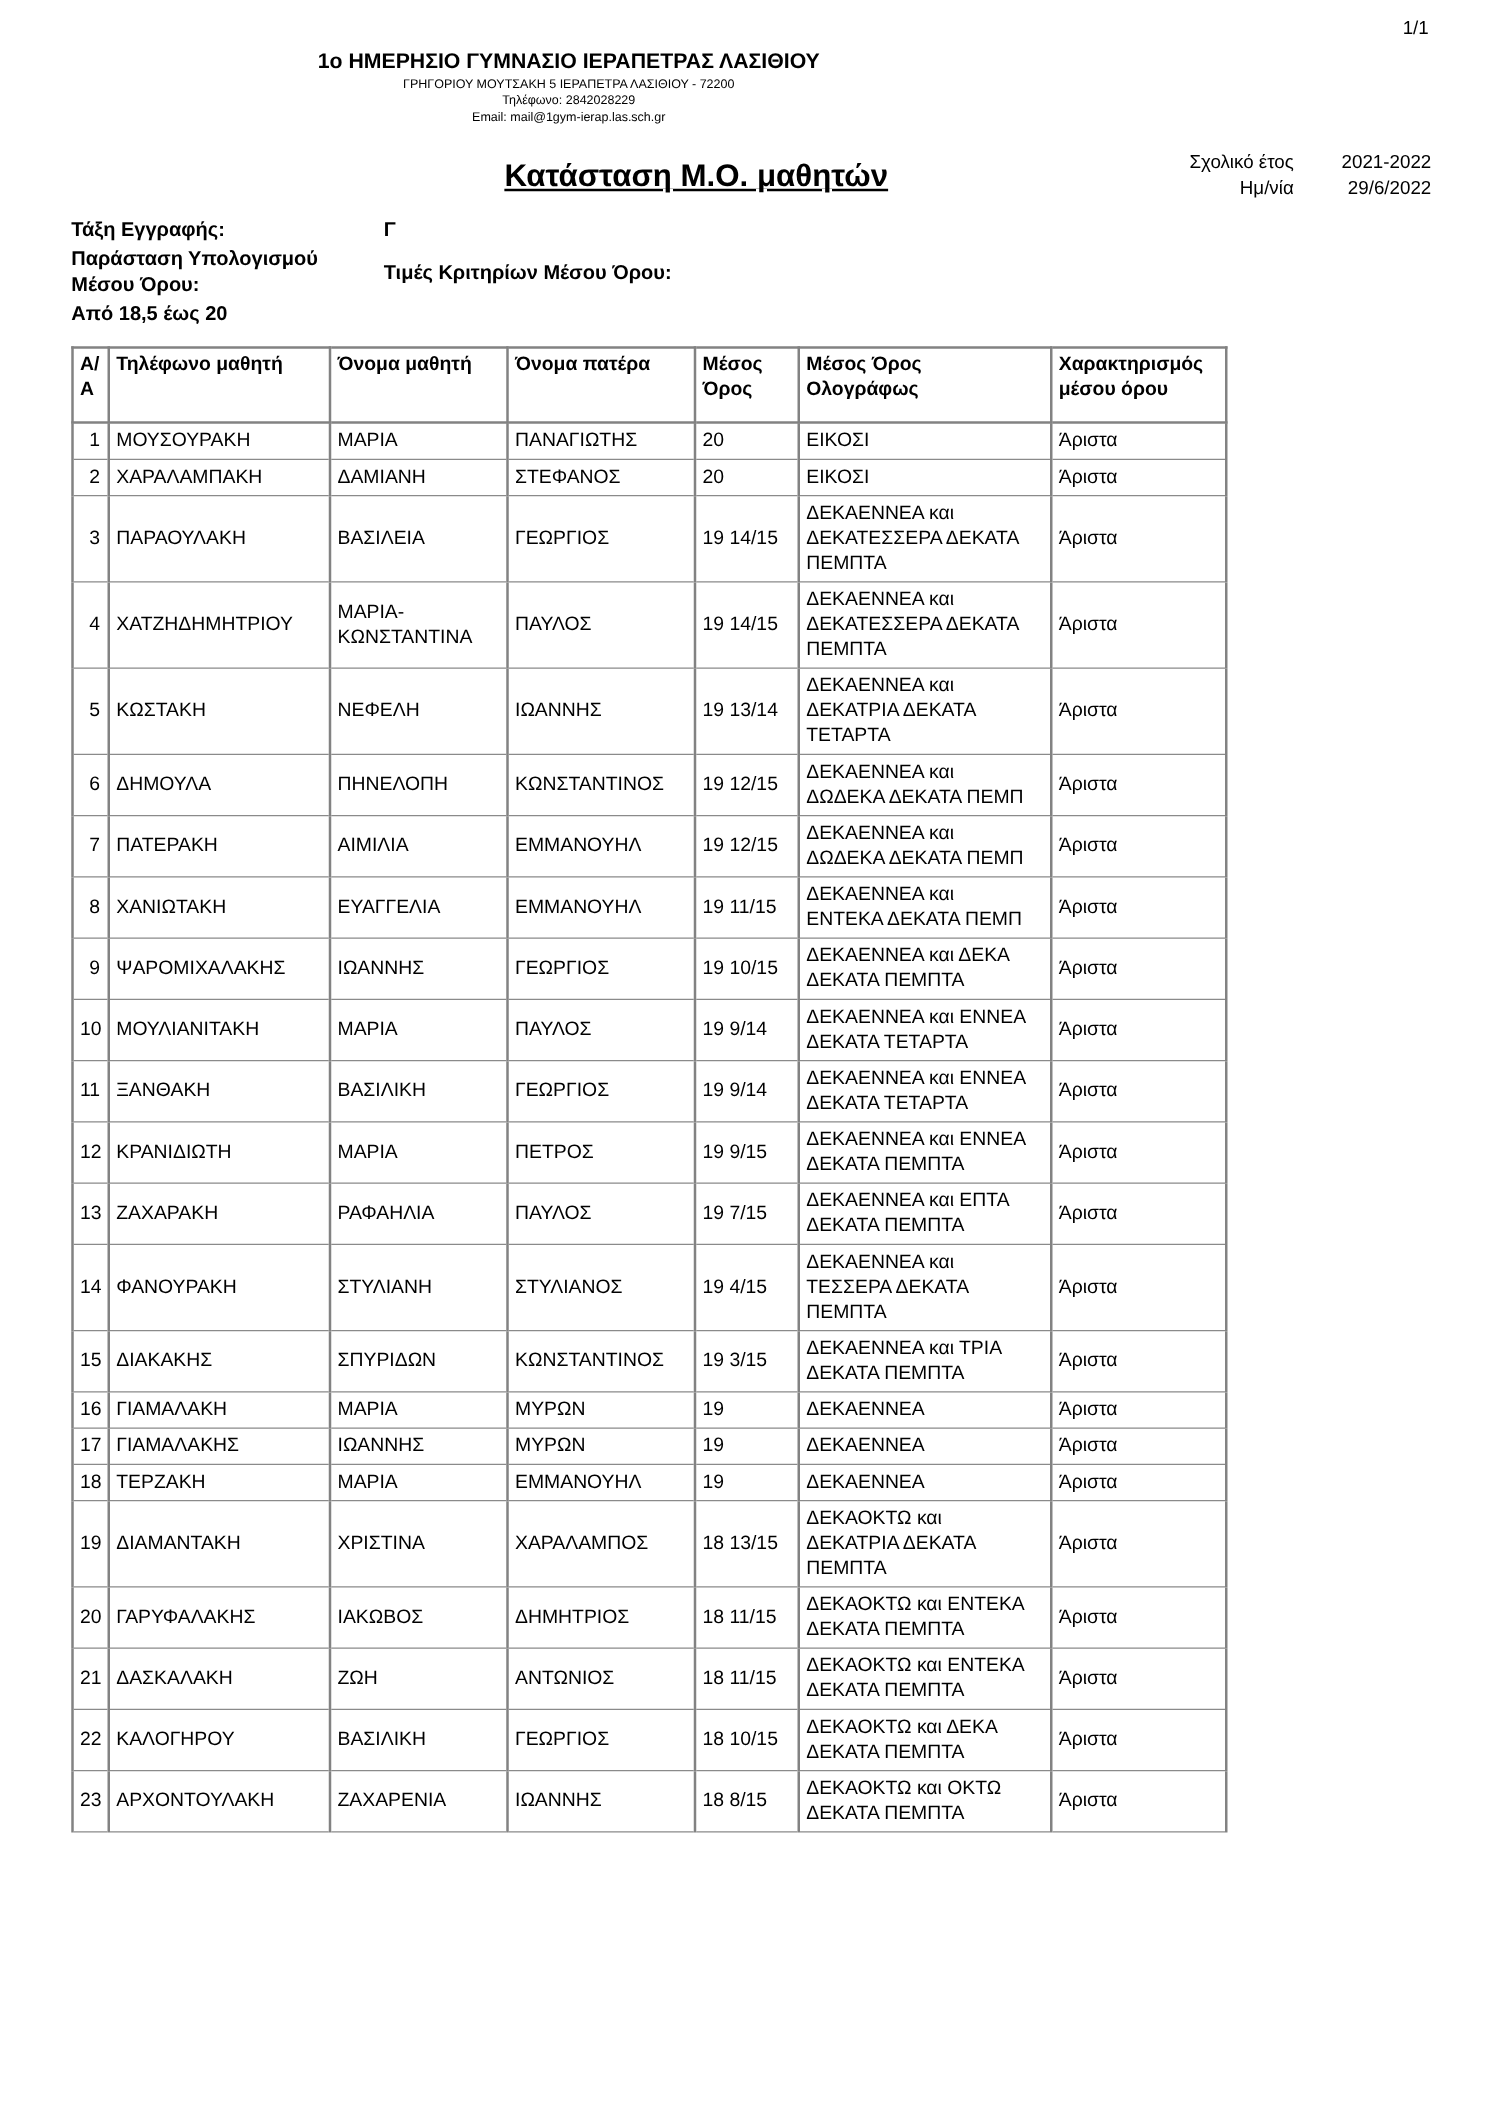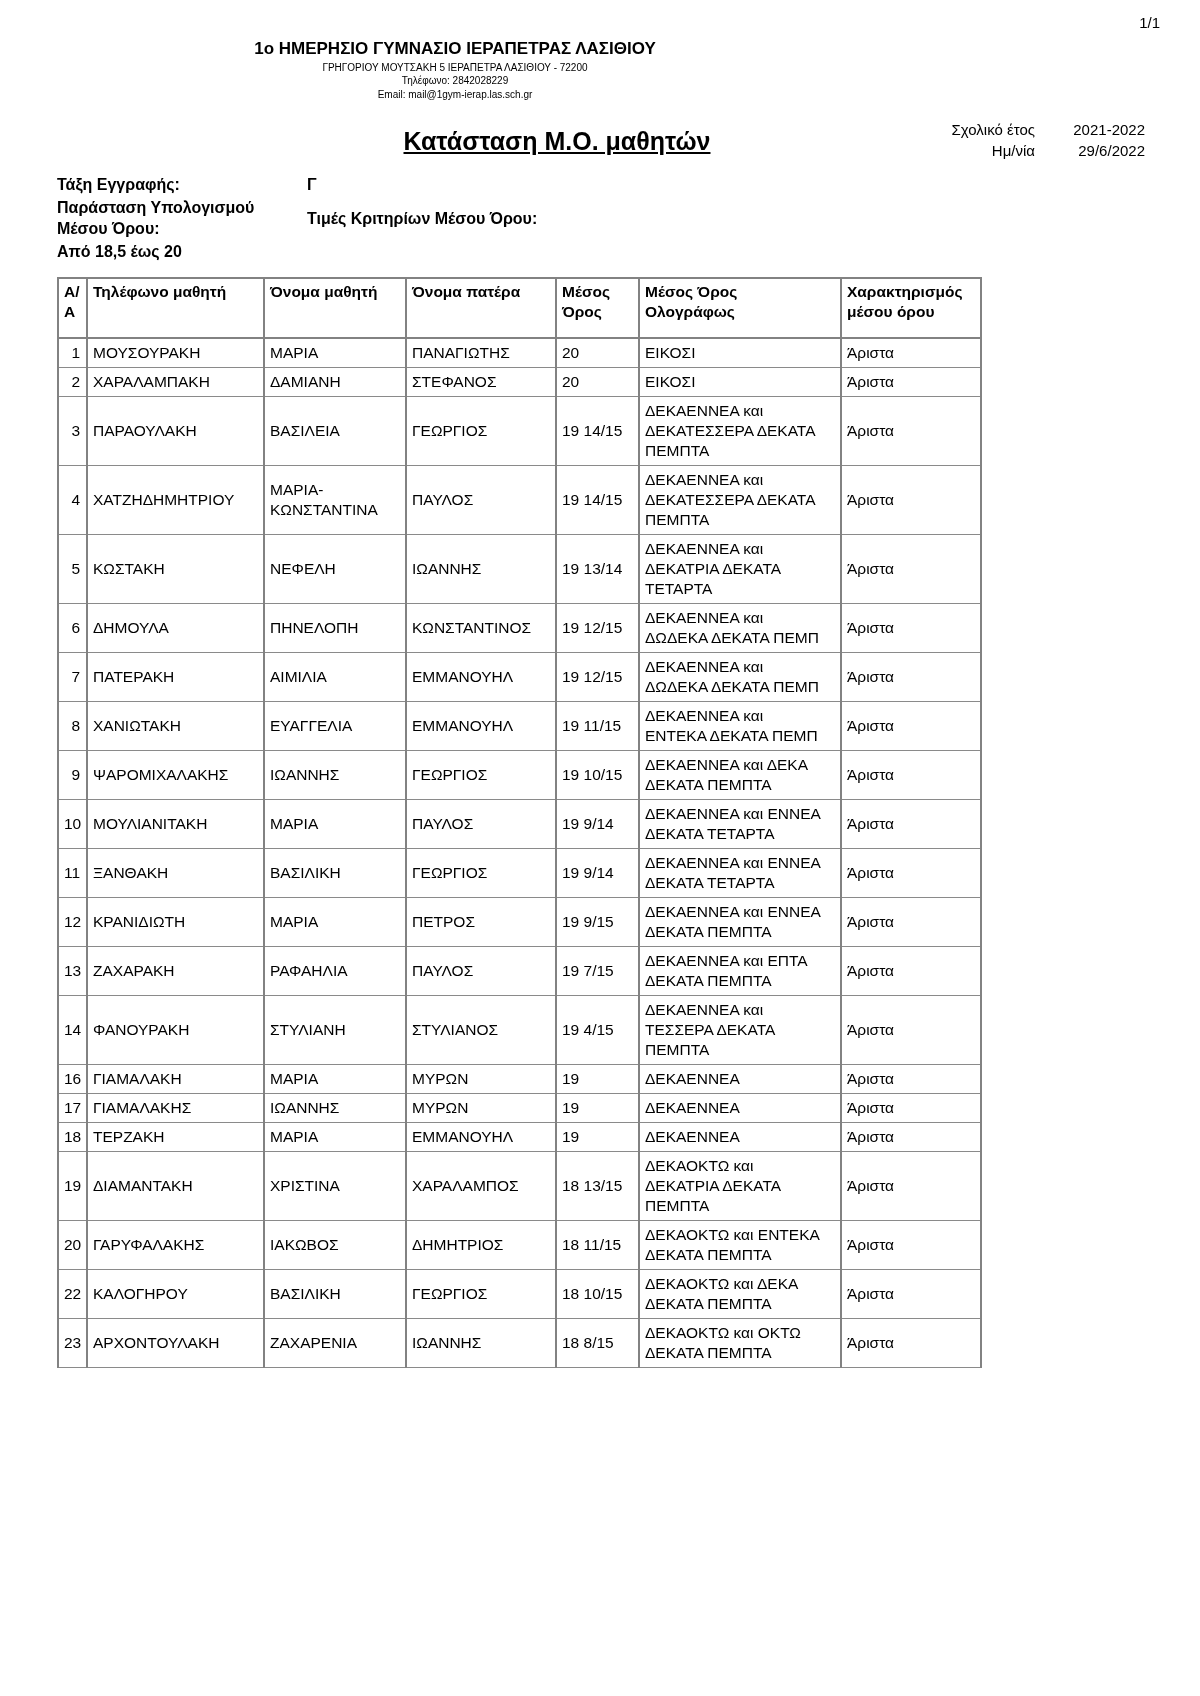--- a/index.html
+++ b/index.html
@@ -1,21 +1,21 @@
 <!DOCTYPE html>
 <html><head>
 <meta charset="utf-8">
 <style>
   * { box-sizing: border-box; }
   html,body { margin:0; padding:0; }
   body {
     width:1200px; height:1696px; background:#ffffff; color:#000;
     font-family:"Liberation Sans", sans-serif; position:relative; overflow:hidden;
   }
-  .page-num { position:absolute; top:14px; right:40px; font-size:15px;text-align:center; }
+  .page-num { position:absolute; top:14px; right:57px; font-size:15px;text-align:center; }
   .school { margin:38px 0 0 155px; width:600px; text-align:center; line-height:1.35; }
   .school-name { font-size:17px; font-weight:bold; }
   .school-line { font-size:10px; }
   .year-block { position:absolute; top:119px; right:55px; width:250px; }
   .year-row { display:flex; font-size:15px; line-height:21px; }
   .year-label { width:140px; text-align:right; }
   .year-value { width:110px; text-align:right; }
   .doc-title { margin:26px 0 0 57px; width:1000px; text-align:center; font-weight:bold; font-size:25px;text-decoration:underline; }
   .info { margin:18px 0 13px 57px; display:grid; grid-template-columns:250px 430px; align-items:center; font-size:16px; font-weight:bold; line-height:1.3; }
   .info-label { padding:1px 0; }
@@ -233,20 +233,30 @@
         <td class="c1">ΦΑΝΟΥΡΑΚΗ</td>
         <td class="c2">ΣΤΥΛΙΑΝΗ</td>
         <td class="c3">ΣΤΥΛΙΑΝΟΣ</td>
         <td class="c4">19 4/15</td>
         <td class="c5">ΔΕΚΑΕΝΝΕΑ και
 ΤΕΣΣΕΡΑ ΔΕΚΑΤΑ
 ΠΕΜΠΤΑ</td>
         <td class="c6">Άριστα</td>
       </tr>
       <tr>
+        <td class="c0">15</td>
+        <td class="c1">ΔΙΑΚΑΚΗΣ</td>
+        <td class="c2">ΣΠΥΡΙΔΩΝ</td>
+        <td class="c3">ΚΩΝΣΤΑΝΤΙΝΟΣ</td>
+        <td class="c4">19 3/15</td>
+        <td class="c5">ΔΕΚΑΕΝΝΕΑ και ΤΡΙΑ
+ΔΕΚΑΤΑ ΠΕΜΠΤΑ</td>
+        <td class="c6">Άριστα</td>
+      </tr>
+      <tr>
         <td class="c0">16</td>
         <td class="c1">ΓΙΑΜΑΛΑΚΗ</td>
         <td class="c2">ΜΑΡΙΑ</td>
         <td class="c3">ΜΥΡΩΝ</td>
         <td class="c4">19</td>
         <td class="c5">ΔΕΚΑΕΝΝΕΑ</td>
         <td class="c6">Άριστα</td>
       </tr>
       <tr>
         <td class="c0">17</td>
@@ -281,20 +291,30 @@
         <td class="c0">20</td>
         <td class="c1">ΓΑΡΥΦΑΛΑΚΗΣ</td>
         <td class="c2">ΙΑΚΩΒΟΣ</td>
         <td class="c3">ΔΗΜΗΤΡΙΟΣ</td>
         <td class="c4">18 11/15</td>
         <td class="c5">ΔΕΚΑΟΚΤΩ και ΕΝΤΕΚΑ
 ΔΕΚΑΤΑ ΠΕΜΠΤΑ</td>
         <td class="c6">Άριστα</td>
       </tr>
       <tr>
+        <td class="c0">21</td>
+        <td class="c1">ΔΑΣΚΑΛΑΚΗ</td>
+        <td class="c2">ΖΩΗ</td>
+        <td class="c3">ΑΝΤΩΝΙΟΣ</td>
+        <td class="c4">18 11/15</td>
+        <td class="c5">ΔΕΚΑΟΚΤΩ και ΕΝΤΕΚΑ
+ΔΕΚΑΤΑ ΠΕΜΠΤΑ</td>
+        <td class="c6">Άριστα</td>
+      </tr>
+      <tr>
         <td class="c0">22</td>
         <td class="c1">ΚΑΛΟΓΗΡΟΥ</td>
         <td class="c2">ΒΑΣΙΛΙΚΗ</td>
         <td class="c3">ΓΕΩΡΓΙΟΣ</td>
         <td class="c4">18 10/15</td>
         <td class="c5">ΔΕΚΑΟΚΤΩ και ΔΕΚΑ
 ΔΕΚΑΤΑ ΠΕΜΠΤΑ</td>
         <td class="c6">Άριστα</td>
       </tr>
       <tr>

